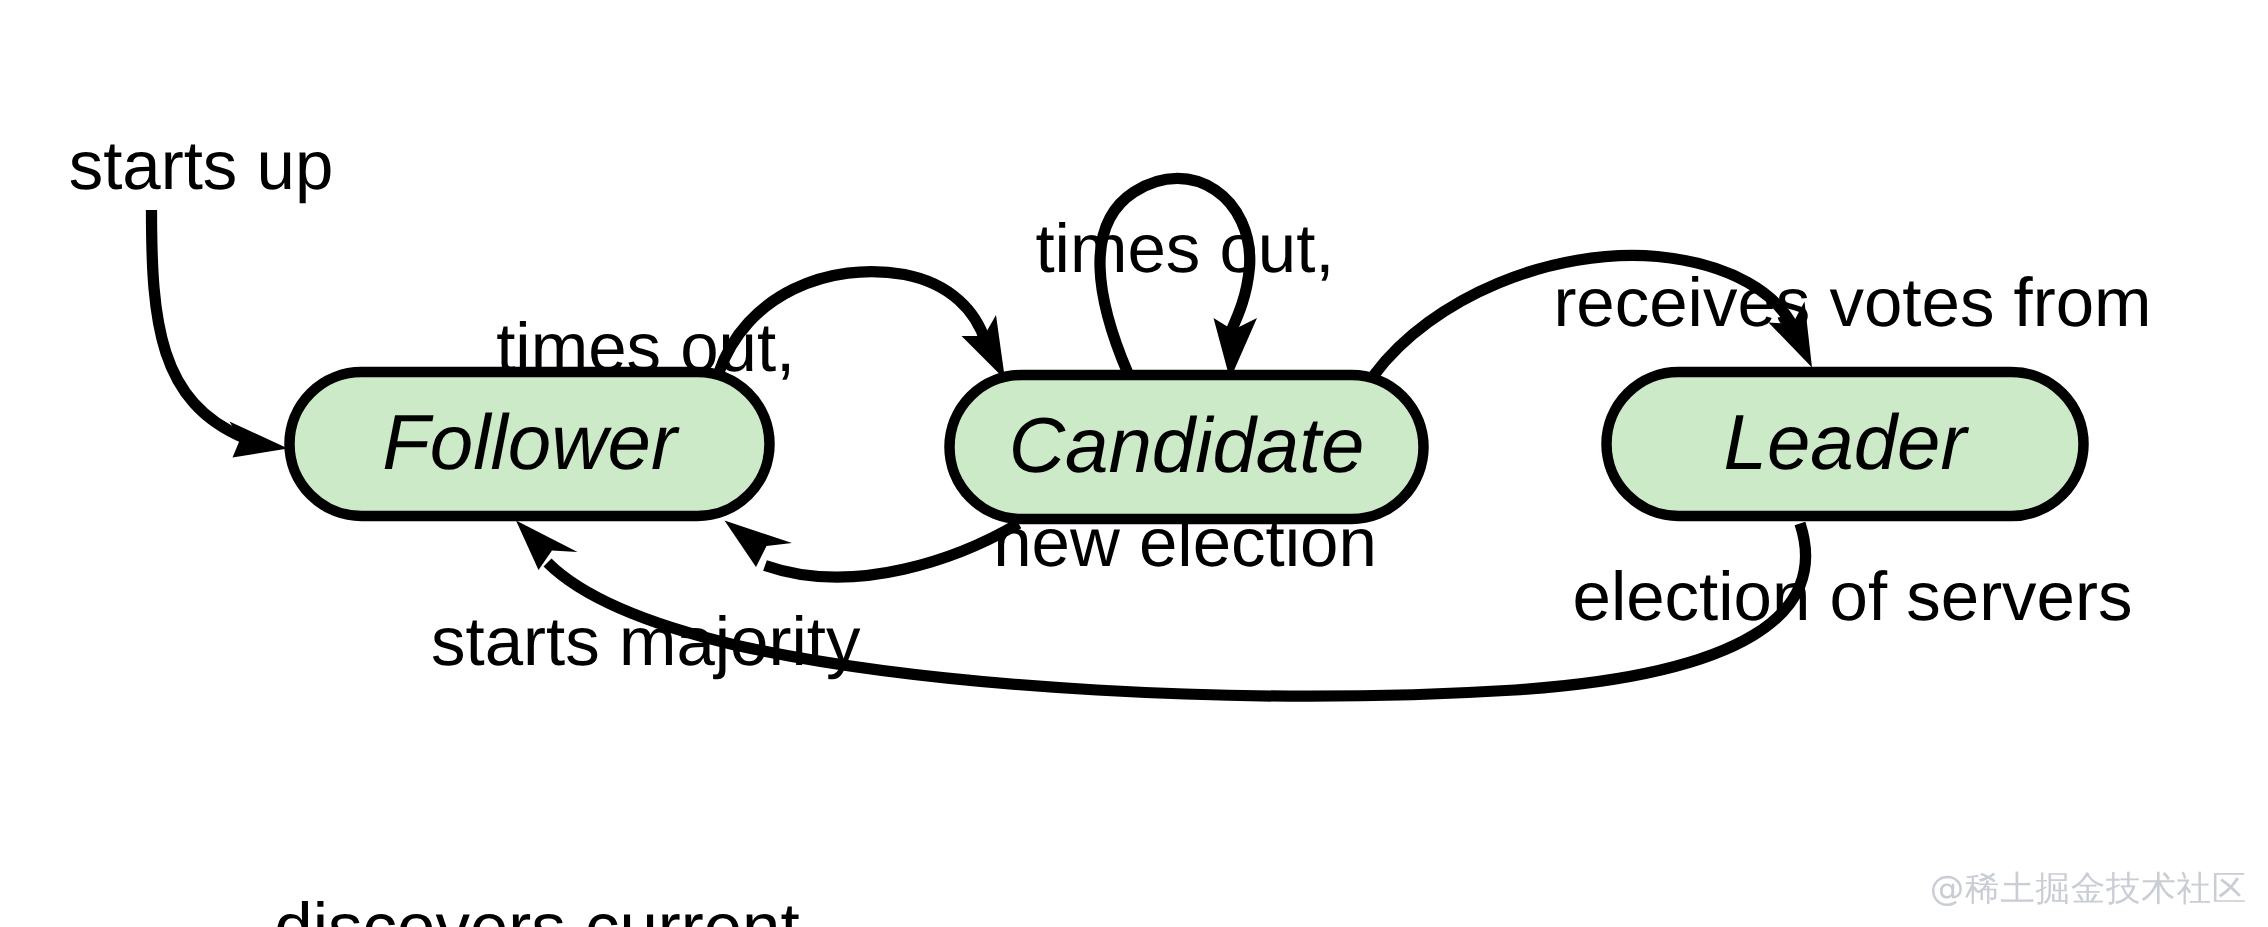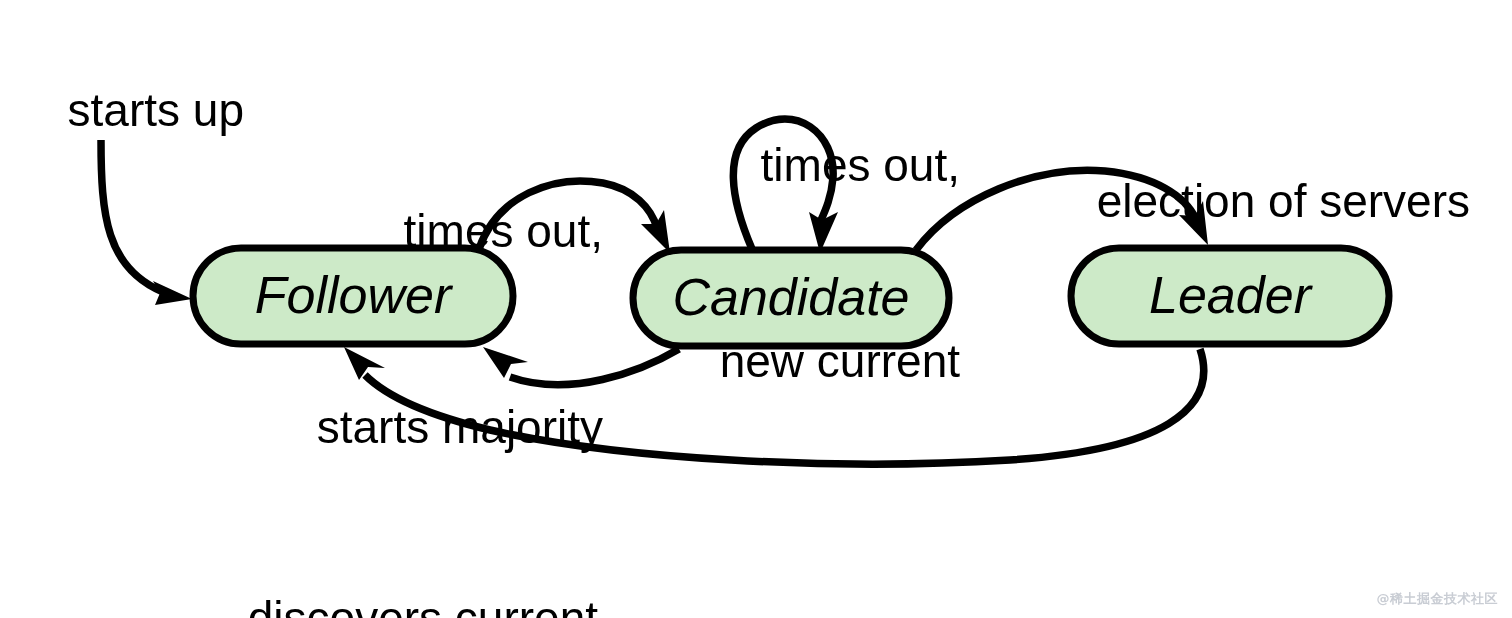--- a/index.html
+++ b/index.html
@@ -51,32 +51,31 @@
     text-anchor: middle;
     dominant-baseline: middle;
   }
   .edge-label {
     position: absolute;
     font-family: "Liberation Sans", sans-serif;
     font-size: 46px;
     line-height: 1.42;
     color: #000000;
     white-space: pre;
-    text-align: right;
+    text-align: center;
   }
   .watermark {
     position: absolute;
     right: 14px;
     bottom: 10px;
     font-family: "DejaVu Sans", sans-serif;
-    font-size: 13px;
+    font-size: 23px;
     color: #c9cdd4;
     letter-spacing: 0.5px;
     white-space: nowrap;
-    font-weight: bold;
   }
 </style>
 </head>
 <body>
 
 <div id="diagram-root">
 
   <svg id="raft-svg" viewBox="0 0 1512 618">
 
     <g>
@@ -128,24 +127,25 @@
 
   <div class="edge-label" style="left:24px; top:78px; width:220px;">starts up</div>
 
   <div class="edge-label" style="left:258px; top:68px; width:345px;">
     <div>times out,</div>
     <div>starts majority</div>
   </div>
 
   <div class="edge-label" style="left:620px; top:2px; width:340px;">
     <div>times out,</div>
-    <div>new current</div>
+    <div>new election</div>
   </div>
 
   <div class="edge-label" style="left:1000px; top:38px; width:470px;">
+    <div>receives votes from</div>
     <div>election of servers</div>
   </div>
 
   <div class="edge-label" style="left:118px; top:455px; width:480px;">
     <div>discovers current</div>
     
   </div>
 
   <div class="edge-label" style="left:705px; top:478px; width:450px;">
     <div>discovers server</div>

